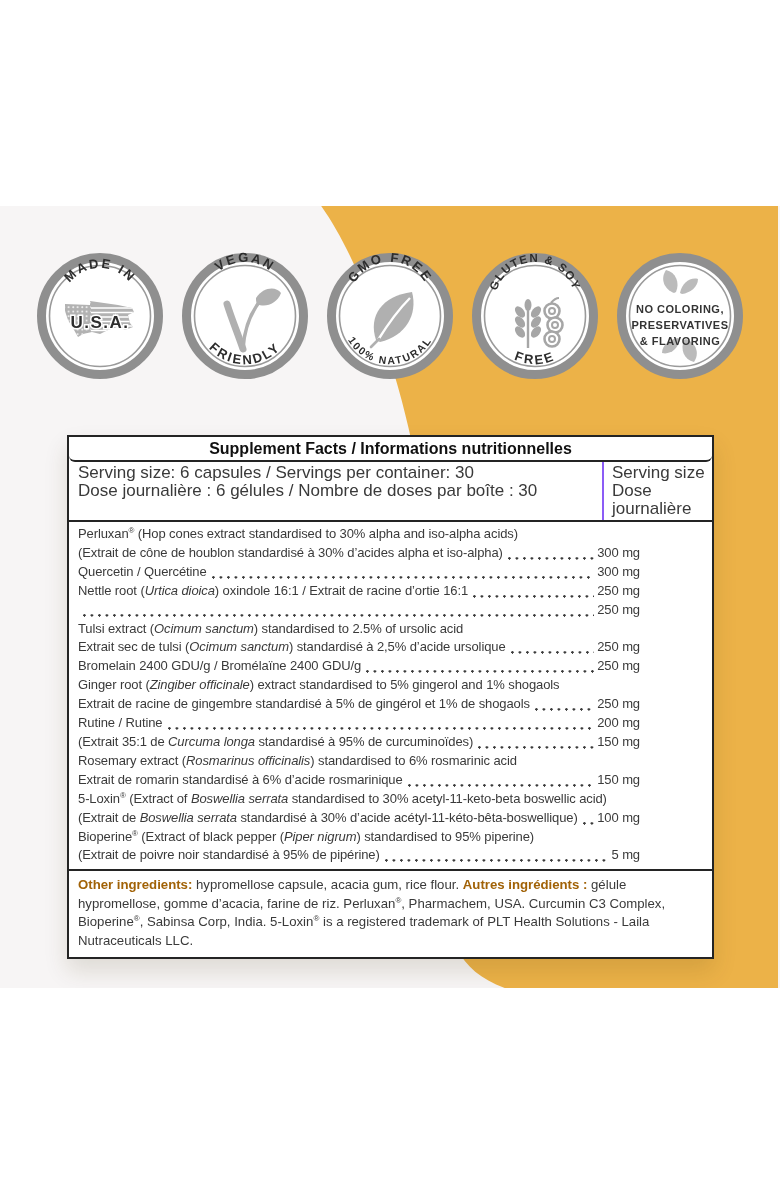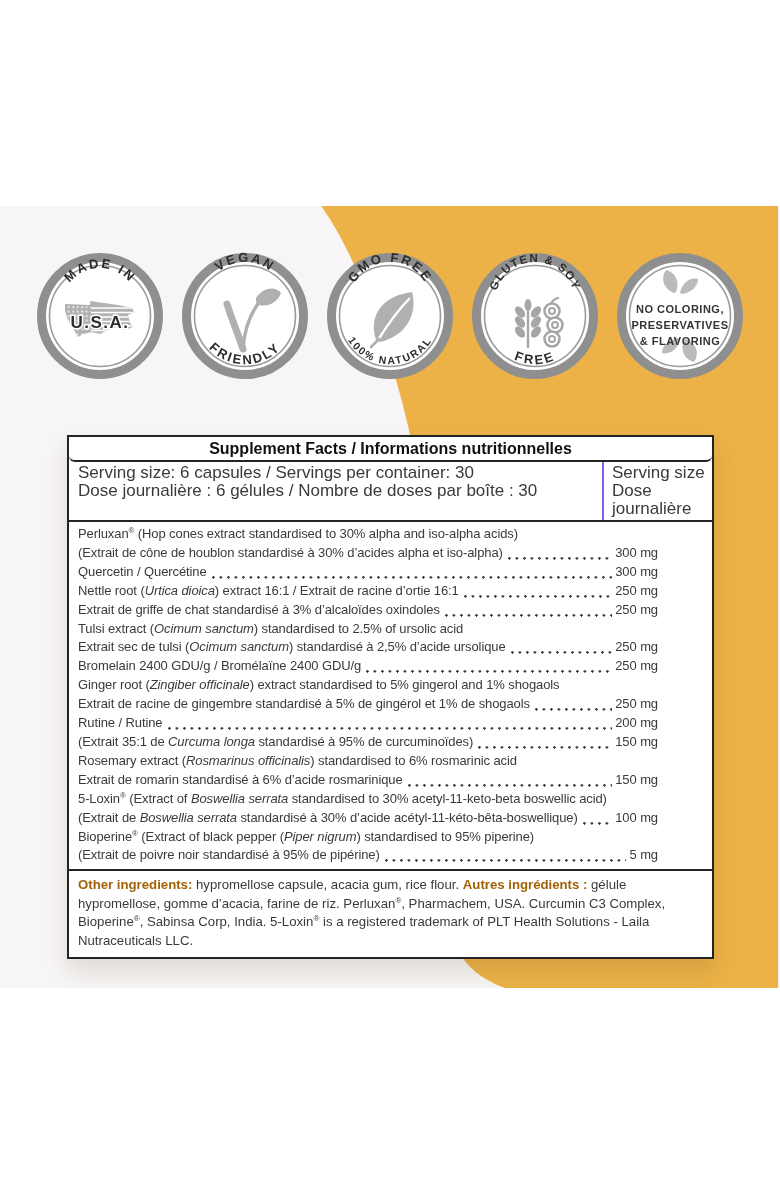--- a/index.html
+++ b/index.html
@@ -19,21 +19,21 @@
        paint-order:stroke;stroke:#ffffff;stroke-width:3px;}
   .b5line{font-size:11px;font-weight:bold;letter-spacing:0.5px;fill:#343434;text-anchor:middle;}
   
   .facts-card{position:absolute;top:229px;left:67px;width:647px;box-sizing:border-box;background:#ffffff;
               border:2px solid #242424;color:#3a3a3a;box-shadow:0 12px 22px rgba(70,55,15,.14);}
   .title-row{border-bottom:2px solid #242424;text-align:center;font-weight:bold;font-size:16px;
              line-height:21px;padding:1px 4px;color:#101010;border-radius:6px;}
   .serving-row{display:flex;border-bottom:2px solid #242424;font-size:17px;line-height:18px;}
   .serving-left{flex:1 1 auto;padding:2px 6px 2px 9px;}
   .serving-right{width:96px;flex:0 0 auto;border-left:2px solid #8b5cf6;padding:2px 4px 2px 8px;}
-  .ing{padding:3px 54px 4px 9px;font-size:13px;letter-spacing:-0.1px;}
+  .ing{padding:3px 72px 4px 9px;font-size:13px;letter-spacing:-0.1px;}
   .ing-row{display:flex;line-height:18.9px;white-space:nowrap;}
   .ing-text{flex:0 1 auto;overflow:hidden;}
   .leader-dots{flex:1 1 auto;min-width:4px;height:3px;align-self:flex-end;margin:0 3px 3px 5px;
                background-image:radial-gradient(circle at 1.4px 1.4px,#3c3c3c 1.15px,transparent 1.4px);
                background-size:7.5px 3px;background-repeat:repeat-x;}
   .amount{flex:0 0 auto;}
   .foot{border-top:2px solid #242424;padding:5px 10px 7px 9px;font-size:13.2px;line-height:18.5px;}
   .foot b{color:#a16207;}
   sup{font-size:8px;line-height:0;vertical-align:super;}
   i{font-style:italic;}
@@ -176,26 +176,25 @@
             <span class="ing-text"><span>(Extrait de cône de houblon standardisé à 30% d’acides alpha et iso-alpha)</span></span>
             <span class="leader-dots"></span>
             <span class="amount">300 mg</span>
           </div>
           <div class="ing-row">
             <span class="ing-text"><span>Quercetin / Quercétine</span></span>
             <span class="leader-dots"></span>
             <span class="amount">300 mg</span>
           </div>
           <div class="ing-row">
-            <span class="ing-text"><span>Nettle root (</span><i>Urtica dioica</i><span>) extract 16:1 / Extrait de racine d’ortie 16:1</span></span>
-            <span class="leader-dots"></span>
-            <span class="amount">250 mg</span>
-          </div>
-          <div class="ing-row">
-            <span class="ing-text"><span>Extrait de griffe de chat standardisé à 3% d’alcaloïdes oxindoles</span></span>
+            <span class="ing-text"><span>Nettle root (</span><i>Urtica dioica</i><span>) oxindole 16:1 / Extrait de racine d’ortie 16:1</span></span>
+            <span class="leader-dots"></span>
+            <span class="amount">250 mg</span>
+          </div>
+          <div class="ing-row">
             <span class="leader-dots"></span>
             <span class="amount">250 mg</span>
           </div>
           <div class="ing-row">
             <span class="ing-text"><span>Tulsi extract (</span><i>Ocimum sanctum</i><span>) standardised to 2.5% of ursolic acid</span></span>
           </div>
           <div class="ing-row">
             <span class="ing-text"><span>Extrait sec de tulsi (</span><i>Ocimum sanctum</i><span>) standardisé à 2,5% d’acide ursolique</span></span>
             <span class="leader-dots"></span>
             <span class="amount">250 mg</span>

